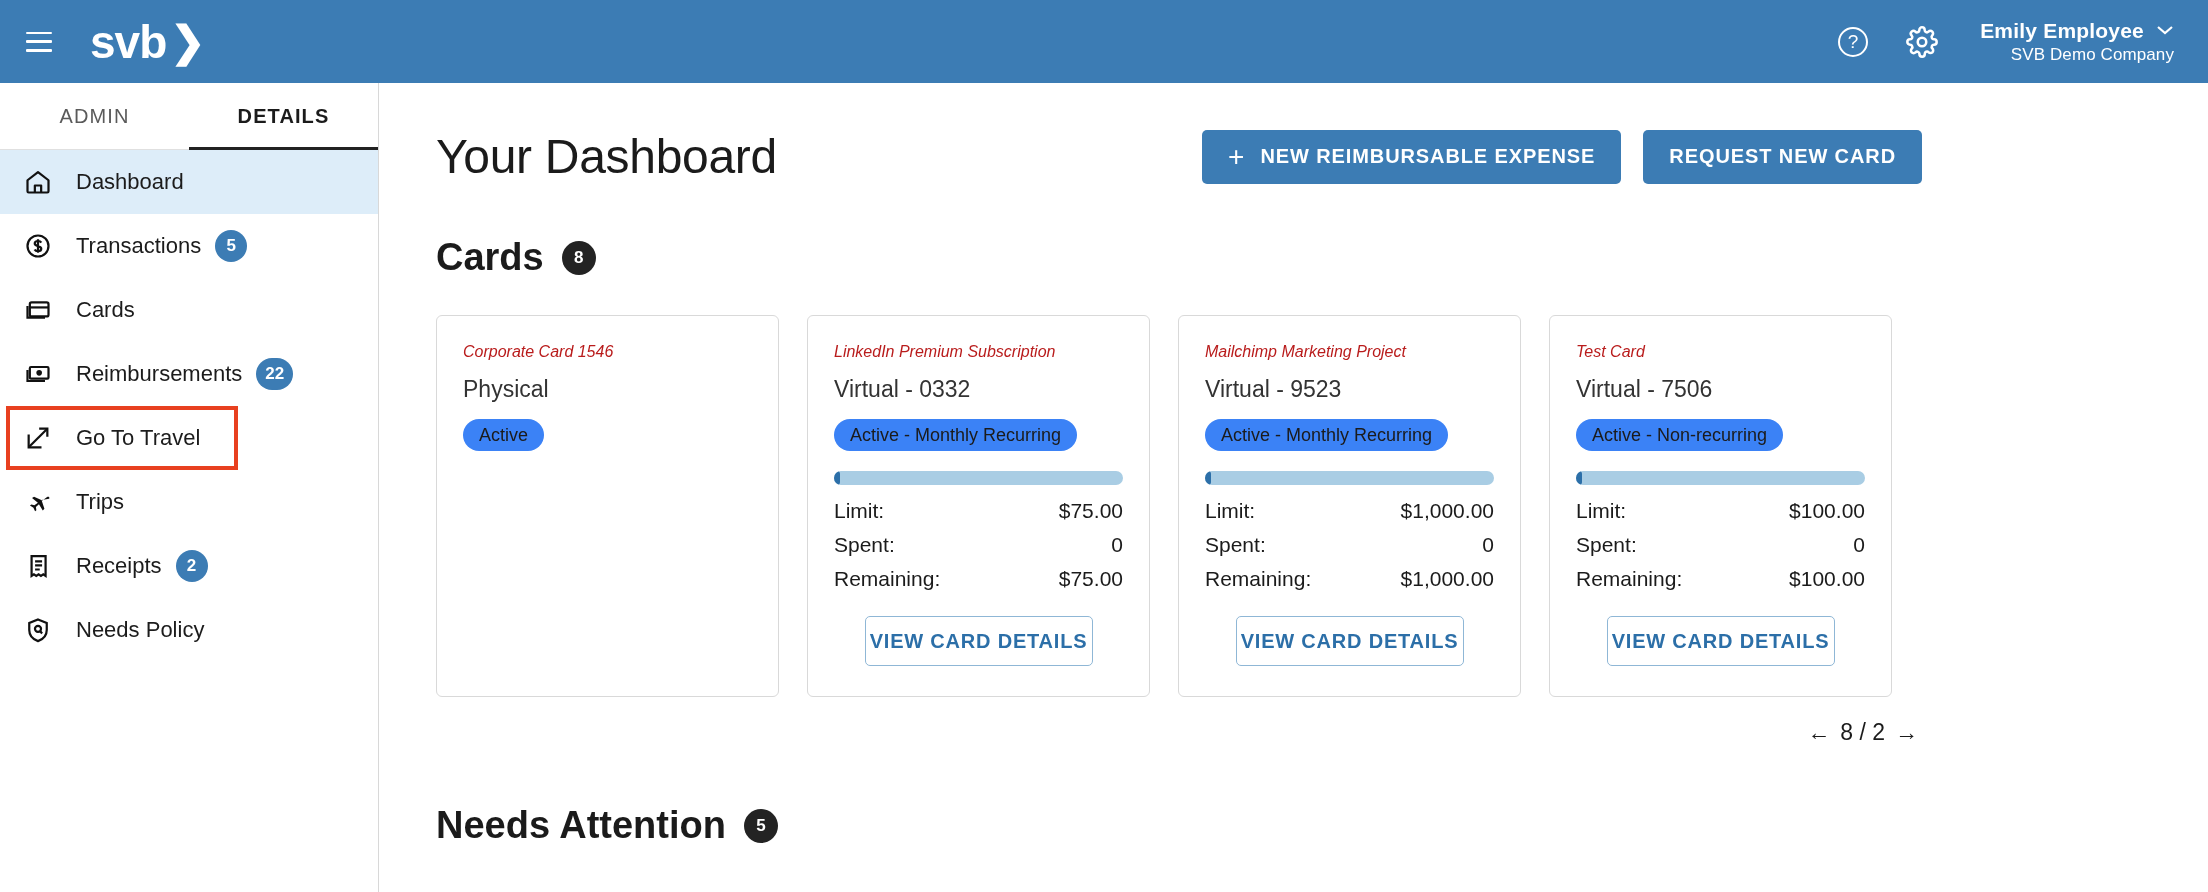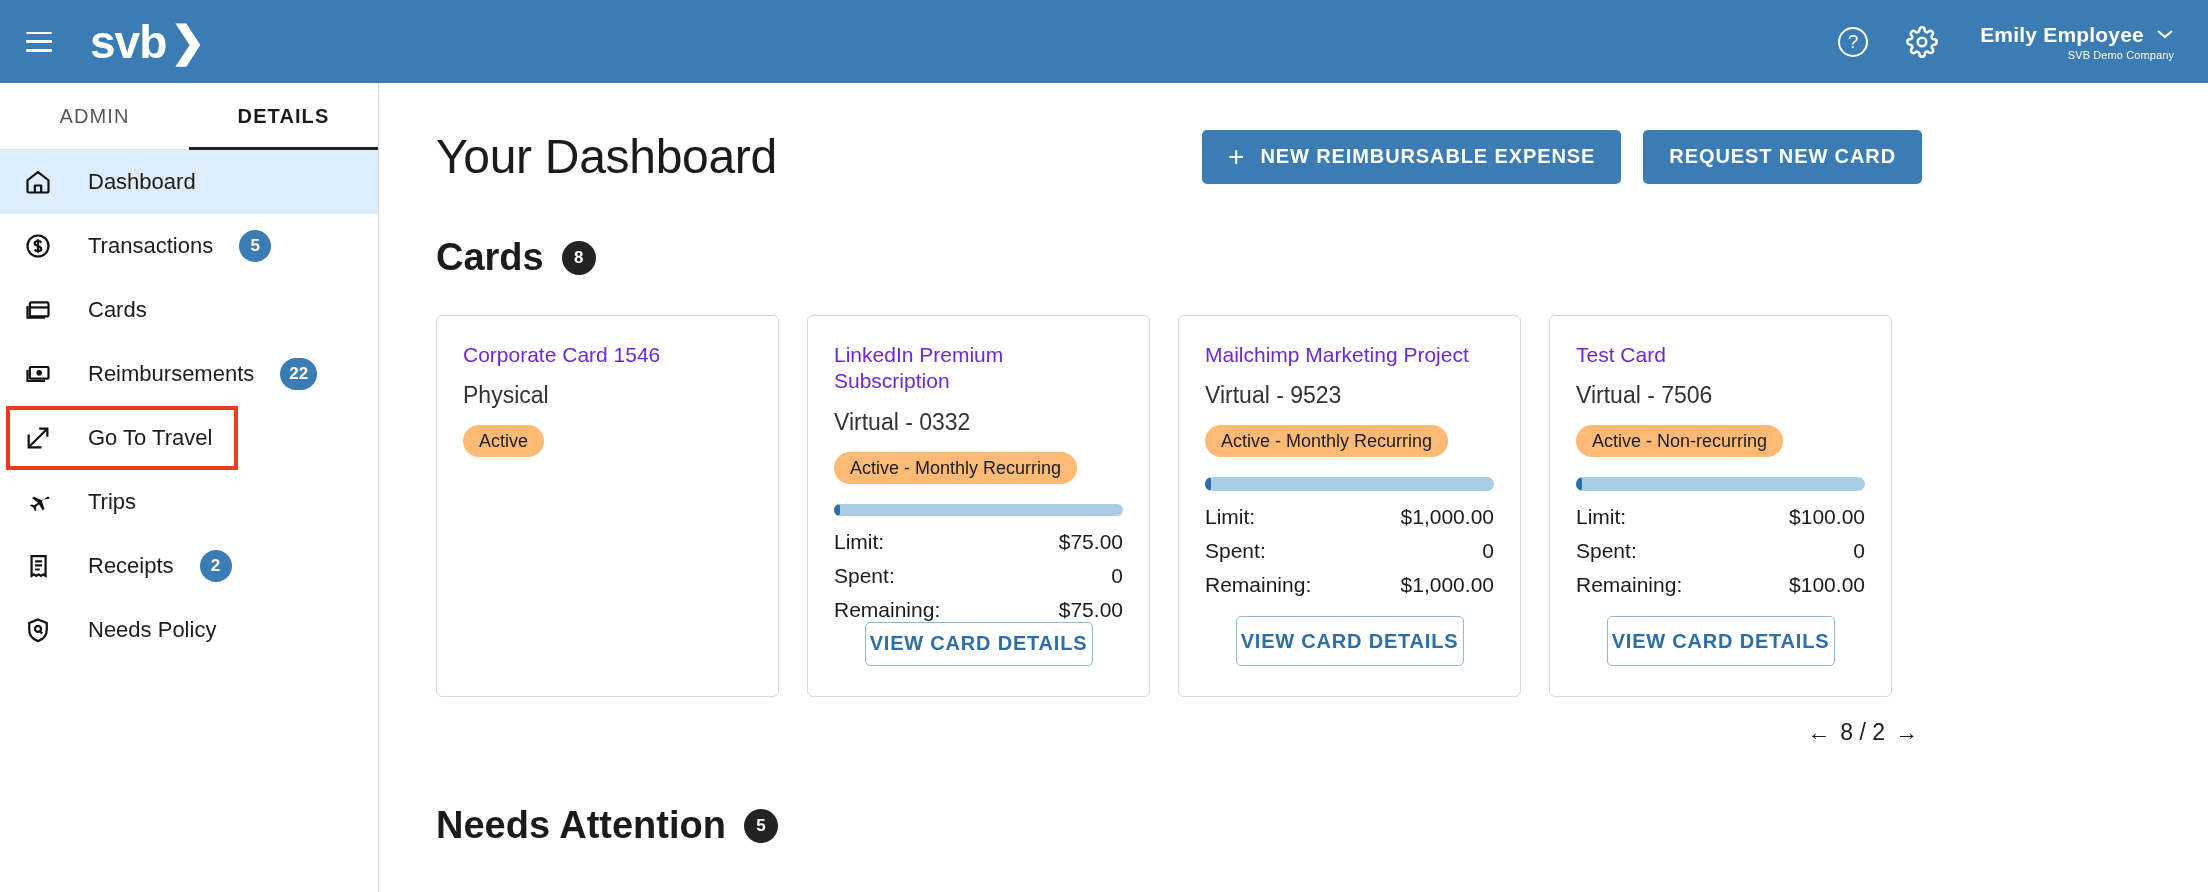--- a/index.html
+++ b/index.html
@@ -38,21 +38,21 @@
   .icon-circle-q {
     width: 30px; height: 30px; border: 2.2px solid #fff; border-radius: 50%;
     color: #fff; font-size: 19px; display: flex; align-items: center;
     justify-content: center; margin-right: 38px; cursor: pointer;
   }
   .gear-icon { margin-right: 42px; cursor: pointer; display: flex; }
   .userblock { text-align: right; color: #fff; cursor: pointer; }
   .userline { display: flex; align-items: center; justify-content: flex-end; }
   .username { font-size: 21px; font-weight: 600; letter-spacing: .2px; }
   .user-caret { margin-left: 12px; font-size: 15px; }
-  .usercompany { font-size: 11px; margin-top: 2px; letter-spacing: .1px; }
+  .usercompany { font-size: 17px; margin-top: 2px; letter-spacing: .1px; }
 
   
   .sidebar {
     position: absolute; top: 83px; left: 0;
     width: 379px; height: 809px;
     background: #fff;
     border-right: 1px solid #d8d8d8;
   }
   .tabs { display: flex; height: 67px; border-bottom: 1px solid #e0e0e0; }
   .tab {
@@ -61,21 +61,21 @@
     cursor: pointer; position: relative; font-weight: 500;
   }
   .tab.active { color: #1b1b1b; font-weight: 700; }
   .tab.active::after {
     content: ""; position: absolute; bottom: -1px; left: 0; right: 0;
     height: 3px; background: #222;
   }
   .nav { padding-top: 0; }
   .nav-item {
     display: flex; align-items: center; height: 64px; padding-left: 22px;
-    cursor: pointer; position: relative; gap: 12px;
+    cursor: pointer; position: relative;
   }
   .nav-item.active { background: #DDEDF9; }
   .nav-icon {
     width: 32px; height: 32px; display: flex; align-items: center;
     justify-content: center; margin-right: 22px; flex: 0 0 32px;
   }
   .nav-label { font-size: 22px; color: #1c1c1c; }
   .nav-badge {
     margin-left: 14px; min-width: 32px; height: 32px; padding: 0 9px;
     border-radius: 16px; background: #3C7CB4; color: #fff;
@@ -110,25 +110,25 @@
     margin-left: 18px; width: 34px; height: 34px; border-radius: 50%;
     background: #232323; color: #fff; font-size: 17px; font-weight: 700;
     display: flex; align-items: center; justify-content: center;
   }
 
   .cards-row { display: flex; gap: 28px; margin-top: 36px; }
   .card {
     width: 343px; height: 382px; border: 1px solid #d9d9d9; border-radius: 6px;
     background: #fff; padding: 26px 26px 24px; display: flex; flex-direction: column;
   }
-  .card-title { font-size: 21px; color: #6d28d9; line-height: 1.25; }
+  .card-title { font-size: 16px; color: #b91c1c; line-height: 1.25; font-style: italic; }
   .card-sub { font-size: 23px; color: #333; margin-top: 14px; }
   .pill {
     align-self: flex-start; margin-top: 16px;
-    background: #fdba74; color: #1b1b1b;
+    background: #3b82f6; color: #1b1b1b;
     border-radius: 16px; padding: 7px 16px; font-size: 18px; line-height: 1;
   }
   .progress {
     margin-top: 20px; height: 14px; border-radius: 7px;
     background: #A9CDE4; position: relative; overflow: hidden;
   }
   .progress-fill {
     position: absolute; left: 0; top: 0; bottom: 0;
     background: #2C6FA8; border-radius: 7px;
   }

